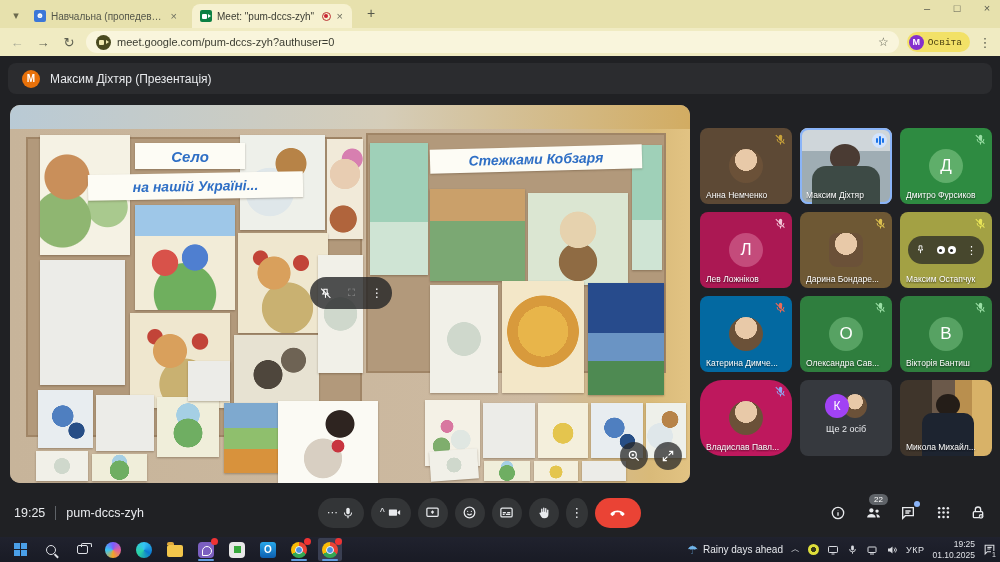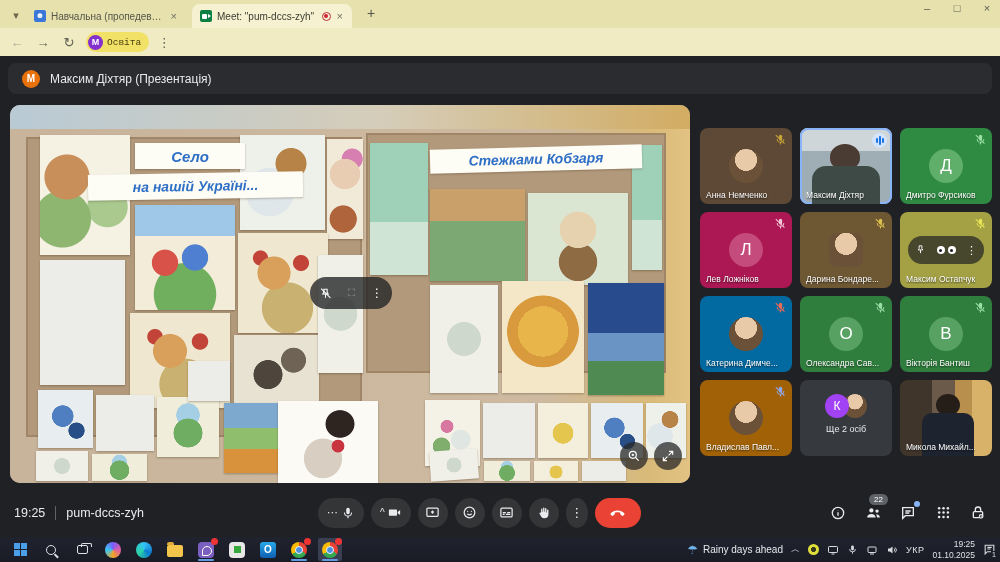--- a/index.html
+++ b/index.html
@@ -178,20 +178,25 @@
       <span>–</span>
       <span>□</span>
       <span>×</span>
     </div>
   </div>
 
   <div class="toolbar">
     <span class="nav-ic dim">←</span>
     <span class="nav-ic">→</span>
     <span class="nav-ic">↻</span>
+    <div class="omnibox">
+      <span class="omni-cam"></span>
+      <span class="omni-url">meet.google.com/pum-dccs-zyh?authuser=0</span>
+      <span class="omni-star">☆</span>
+    </div>
     <div class="profile-chip">
       <span class="profile-avatar">M</span>
       <span class="profile-name">Освіта</span>
     </div>
     <span class="menu-dots">⋮</span>
   </div>
 
   <div class="meet">
 
     <div class="meet-header">
@@ -396,21 +401,21 @@
         <span class="mic-badge" style="color: rgb(154, 223, 165);">
             <svg viewBox="0 0 24 24" fill="currentColor">
               <path d="M12 14a3 3 0 0 0 3-3V6a3 3 0 0 0-6 0v5a3 3 0 0 0 3 3z"></path>
               <path d="M17.3 11a5.3 5.3 0 0 1-10.6 0H5a7 7 0 0 0 6 6.9V21h2v-3.1a7 7 0 0 0 6-6.9z"></path>
               <path d="M4 3l16 16-1.4 1.4L2.6 4.4z"></path>
             </svg>
           </span>
         <span class="tname">Вікторія Бантиш</span>
       </div>
 
-      <div class="tile" style="background: #a16207;">
+      <div class="tile" style="background: #be185d; border-radius: 22px;">
         <div class="center-wrap">
             <span class="photo-ava" style="width:34px;height:34px"></span>
           </div>
         <span class="mic-badge" style="color: rgb(143, 169, 242);">
             <svg viewBox="0 0 24 24" fill="currentColor">
               <path d="M12 14a3 3 0 0 0 3-3V6a3 3 0 0 0-6 0v5a3 3 0 0 0 3 3z"></path>
               <path d="M17.3 11a5.3 5.3 0 0 1-10.6 0H5a7 7 0 0 0 6 6.9V21h2v-3.1a7 7 0 0 0 6-6.9z"></path>
               <path d="M4 3l16 16-1.4 1.4L2.6 4.4z"></path>
             </svg>
           </span>

